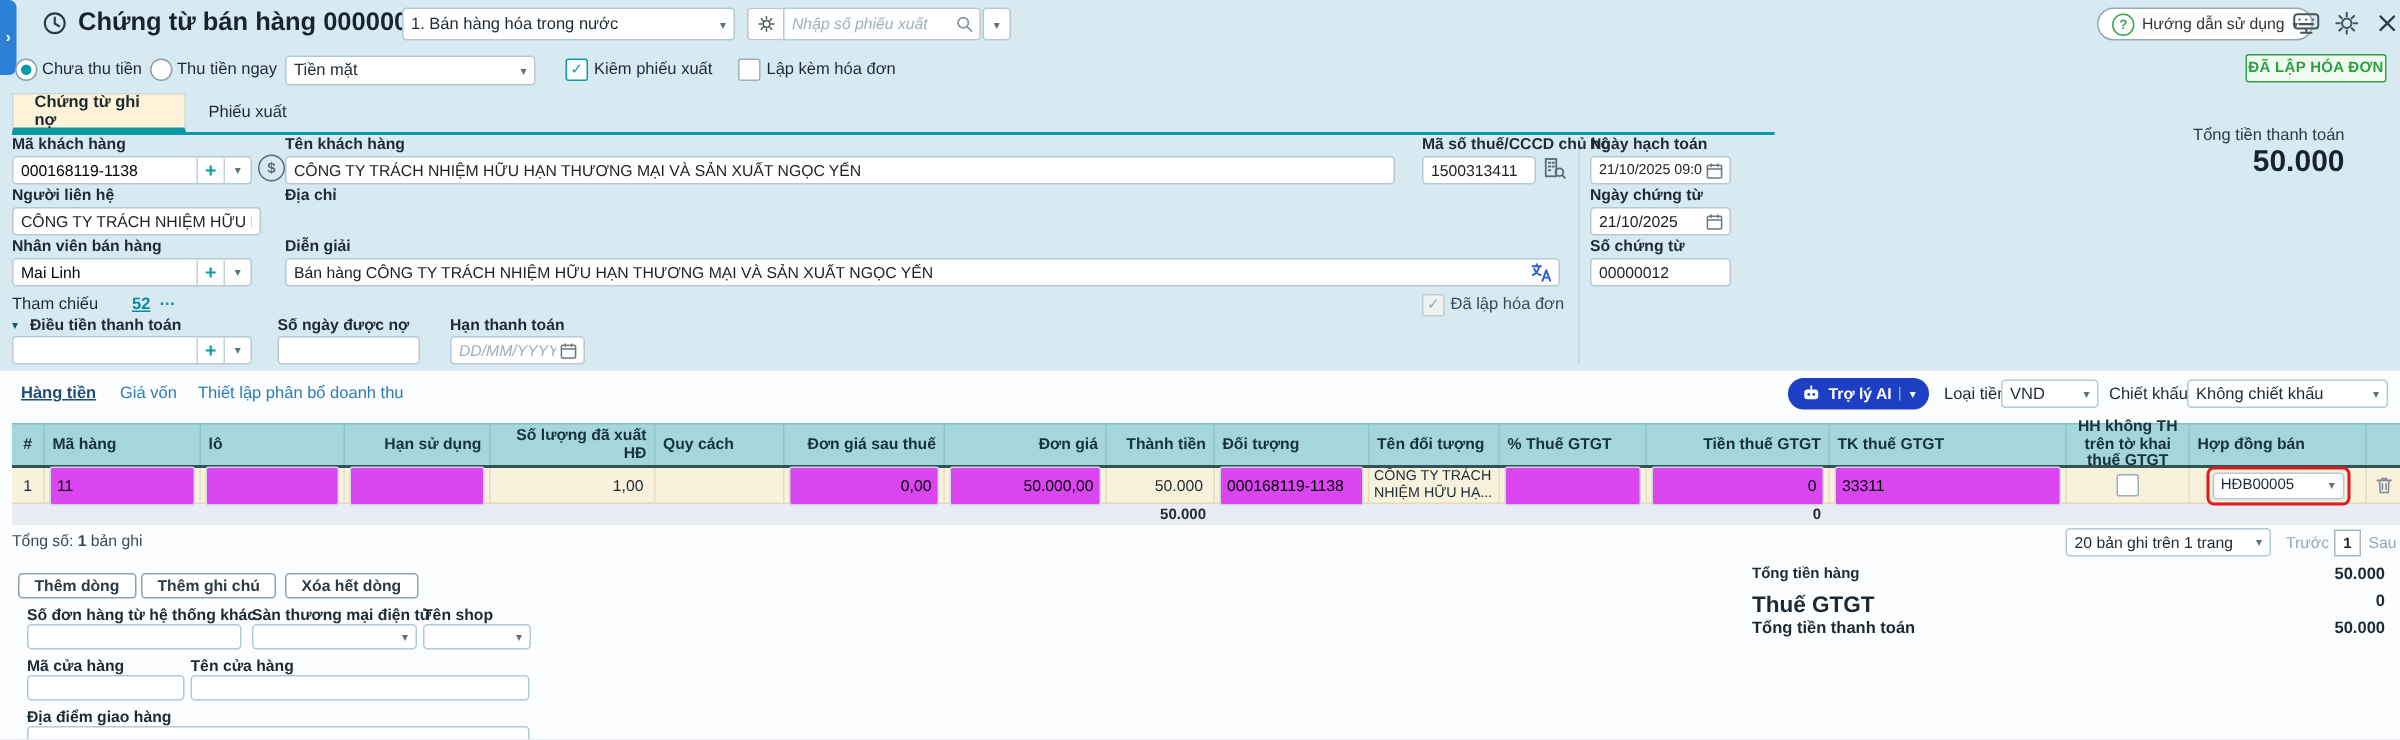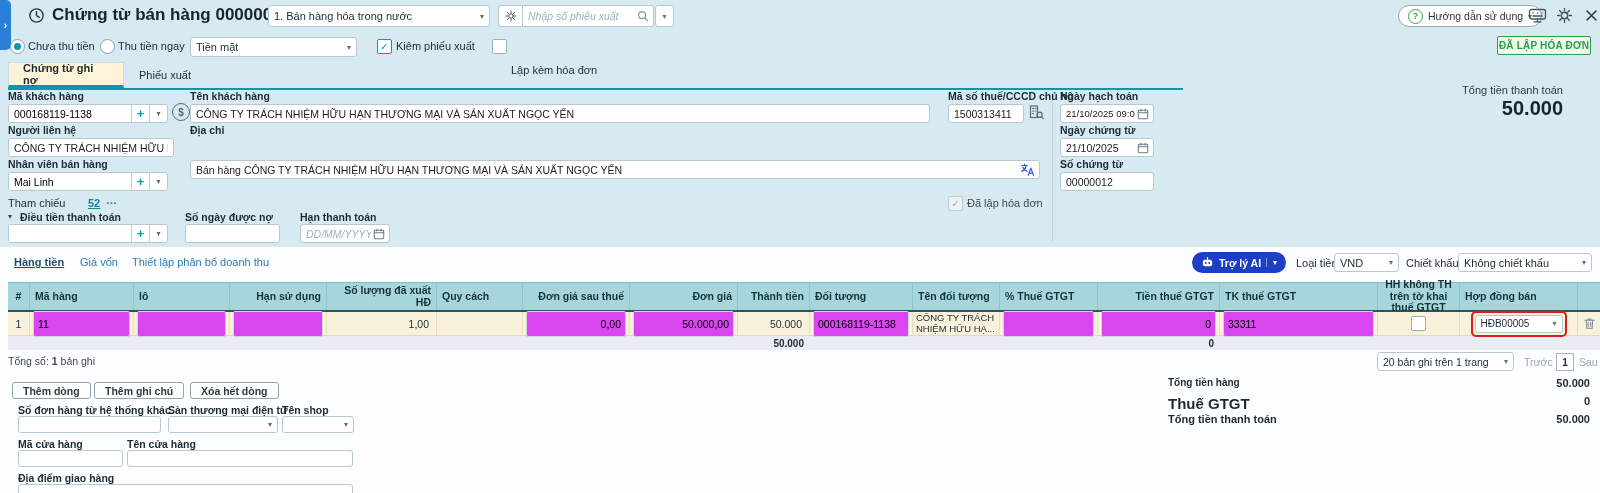--- a/index.html
+++ b/index.html
@@ -124,21 +124,21 @@
   <span class="abs" style="left:28px;top:40px;">Chưa thu tiền</span>
   <span class="abs radio" style="left:100px;top:39px;"></span>
   <span class="abs" style="left:118px;top:40px;">Thu tiền ngay</span>
   <div class="abs sel" style="left:190px;top:37px;width:167px;height:20px;">
     <span>Tiền mặt</span>
     <span class="car">▾</span>
   </div>
   <span class="abs chk teal" style="left:377px;top:39px;">✓</span>
   <span class="abs" style="left:396px;top:40px;">Kiêm phiếu xuất</span>
   <span class="abs chk" style="left:492px;top:39px;"></span>
-  <span class="abs" style="left:511px;top:40px;margin-top:24px;">Lập kèm hóa đơn</span>
+  <span class="abs" style="left:511px;top:40px;">Lập kèm hóa đơn</span>
   <div class="abs badge" style="left:1497px;top:36px;width:92px;height:17px;">ĐÃ LẬP HÓA ĐƠN</div>
 
   <div class="abs" style="left:8px;top:62px;width:1175px;border-bottom:2px solid #0a9aa6;display:flex;align-items:flex-end;height:26px;">
     <div class="tab active" style="width:116px;">
       <span>Chứng từ ghi nợ</span>
     </div>
     <div class="tab" style="width:82px;">
       <span>Phiếu xuất</span>
     </div>
   </div>
@@ -208,20 +208,21 @@
 
   <div class="field" style="left:8px;top:158px;width:160px;">
     <div class="lbl">Nhân viên bán hàng</div>
     <div class="ctl combo">
       <input readonly="" value="Mai Linh" style="">
       <span class="seg plus">+</span>
       <span class="seg car">▾</span>
     </div>
   </div>
   <div class="field" style="left:190px;top:158px;width:850px;">
+    <div class="lbl">Diễn giải</div>
     <div class="ctl">
       <input class="inp" readonly="" style="padding-right: 22px;" value="Bán hàng CÔNG TY TRÁCH NHIỆM HỮU HẠN THƯƠNG MẠI VÀ SẢN XUẤT NGỌC YẾN">
       <span class="icon-inside">
         <svg width="15" height="15" viewBox="0 0 16 16" fill="none" stroke="#2a5bd7" stroke-width="1.3" stroke-linecap="round" stroke-linejoin="round">
           <path d="M1.8 3.2h6M4.8 1.8v1.4M6.6 3.2c-.5 2.8-2.2 5-4.6 6.3M3 5c.9 2.2 2.6 3.8 4.6 4.5"></path>
           <path d="M8.8 13.6 11.6 6l2.8 7.6M9.7 11.3h3.9"></path>
         </svg>
       </span>
     </div>
   </div>

